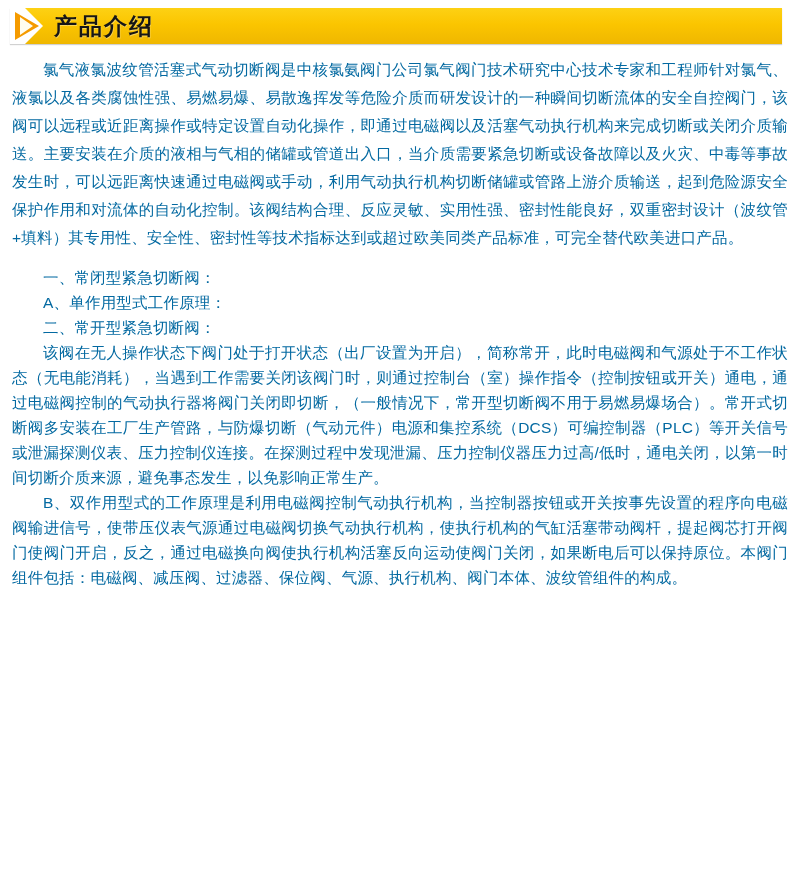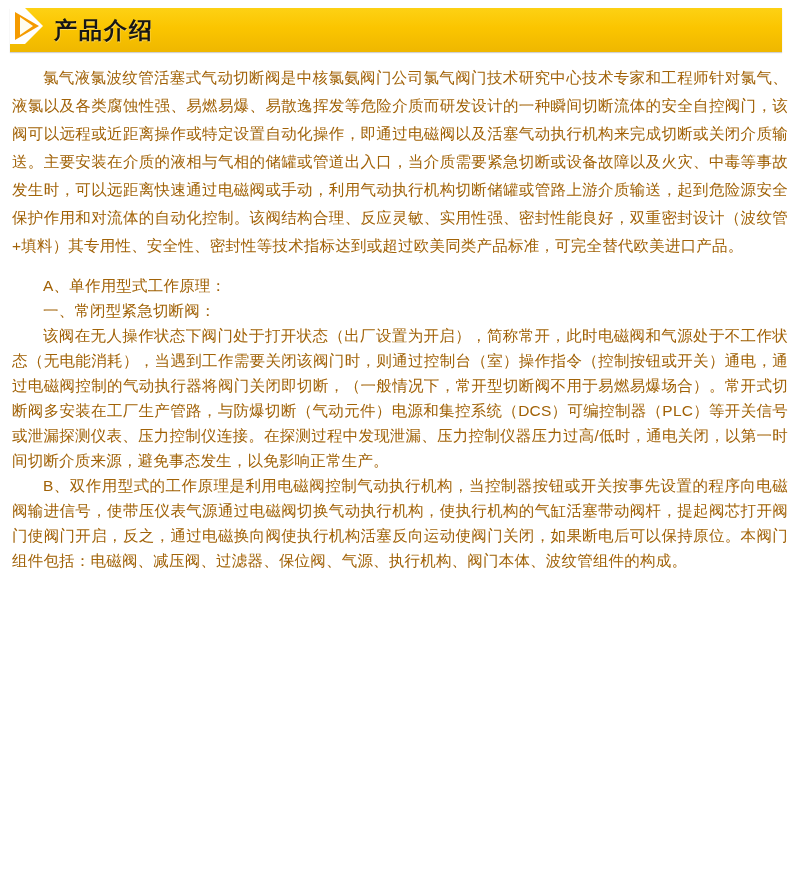--- a/index.html
+++ b/index.html
@@ -15,21 +15,21 @@
     -webkit-font-smoothing: antialiased;
   }
   .page {
     width: 800px;
     height: 896px;
     background: #ffffff;
   }
   
   .banner {
     position: relative;
-    height: 44px;
+    height: 36px;
     margin: 0 18px 0 10px;
     background: linear-gradient(to bottom, #fdd114 0%, #fbc500 45%, #efb700 100%);
     display: flex;
     align-items: center;
     box-shadow: 0 1px 1px rgba(0,0,0,0.18);
   }
   .banner-arrow {
     position: absolute;
     left: 0;
     top: 0;
@@ -42,21 +42,21 @@
     line-height: 36px;
     font-weight: bold;
     color: #161616;
     letter-spacing: 2px;
     text-shadow: 0.5px 0.5px 0 rgba(255,255,255,0.35);
   }
   
   .section-body {
     width: 776px;
     margin: 0 12px;
-    color: #a16207;
+    color: #0369a1;
     font-size: 15.5px;
     text-align: justify;
     letter-spacing: 0.2px;
   }
   .section-body p {
     margin: 0;
     text-indent: 2em;
   }
   .intro-body { margin-top: 12px; }
   .intro-body p { line-height: 28px; }
@@ -81,20 +81,21 @@
       </span>
       <h2 class="banner-title">产品介绍</h2>
     </div>
     <div class="section-body intro-body">
       <p>氯气液氯波纹管活塞式气动切断阀是中核氯氨阀门公司氯气阀门技术研究中心技术专家和工程师针对氯气、液氯以及各类腐蚀性强、易燃易爆、易散逸挥发等危险介质而研发设计的一种瞬间切断流体的安全自控阀门，该阀可以远程或近距离操作或特定设置自动化操作，即通过电磁阀以及活塞气动执行机构来完成切断或关闭介质输送。主要安装在介质的液相与气相的储罐或管道出入口，当介质需要紧急切断或设备故障以及火灾、中毒等事故发生时，可以远距离快速通过电磁阀或手动，利用气动执行机构切断储罐或管路上游介质输送，起到危险源安全保护作用和对流体的自动化控制。该阀结构合理、反应灵敏、实用性强、密封性能良好，双重密封设计（波纹管+填料）其专用性、安全性、密封性等技术指标达到或超过欧美同类产品标准，可完全替代欧美进口产品。</p>
     </div>
   </section>
 
   <section>
     <div class="section-body principle-body">
+      <p>一、常闭型紧急切断阀：</p>
       <p>A、单作用型式工作原理：</p>
-      <p>一、常闭型紧急切断阀：</p>
+      <p>二、常开型紧急切断阀：</p>
       <p>该阀在无人操作状态下阀门处于打开状态（出厂设置为开启），简称常开，此时电磁阀和气源处于不工作状态（无电能消耗），当遇到工作需要关闭该阀门时，则通过控制台（室）操作指令（控制按钮或开关）通电，通过电磁阀控制的气动执行器将阀门关闭即切断，（一般情况下，常开型切断阀不用于易燃易爆场合）。常开式切断阀多安装在工厂生产管路，与防爆切断（气动元件）电源和集控系统（DCS）可编控制器（PLC）等开关信号或泄漏探测仪表、压力控制仪连接。在探测过程中发现泄漏、压力控制仪器压力过高/低时，通电关闭，以第一时间切断介质来源，避免事态发生，以免影响正常生产。</p>
       <p>B、双作用型式的工作原理是利用电磁阀控制气动执行机构，当控制器按钮或开关按事先设置的程序向电磁阀输进信号，使带压仪表气源通过电磁阀切换气动执行机构，使执行机构的气缸活塞带动阀杆，提起阀芯打开阀门使阀门开启，反之，通过电磁换向阀使执行机构活塞反向运动使阀门关闭，如果断电后可以保持原位。本阀门组件包括：电磁阀、减压阀、过滤器、保位阀、气源、执行机构、阀门本体、波纹管组件的构成。</p>
     </div>
   </section>
 
 </div>
 
 </body></html>

